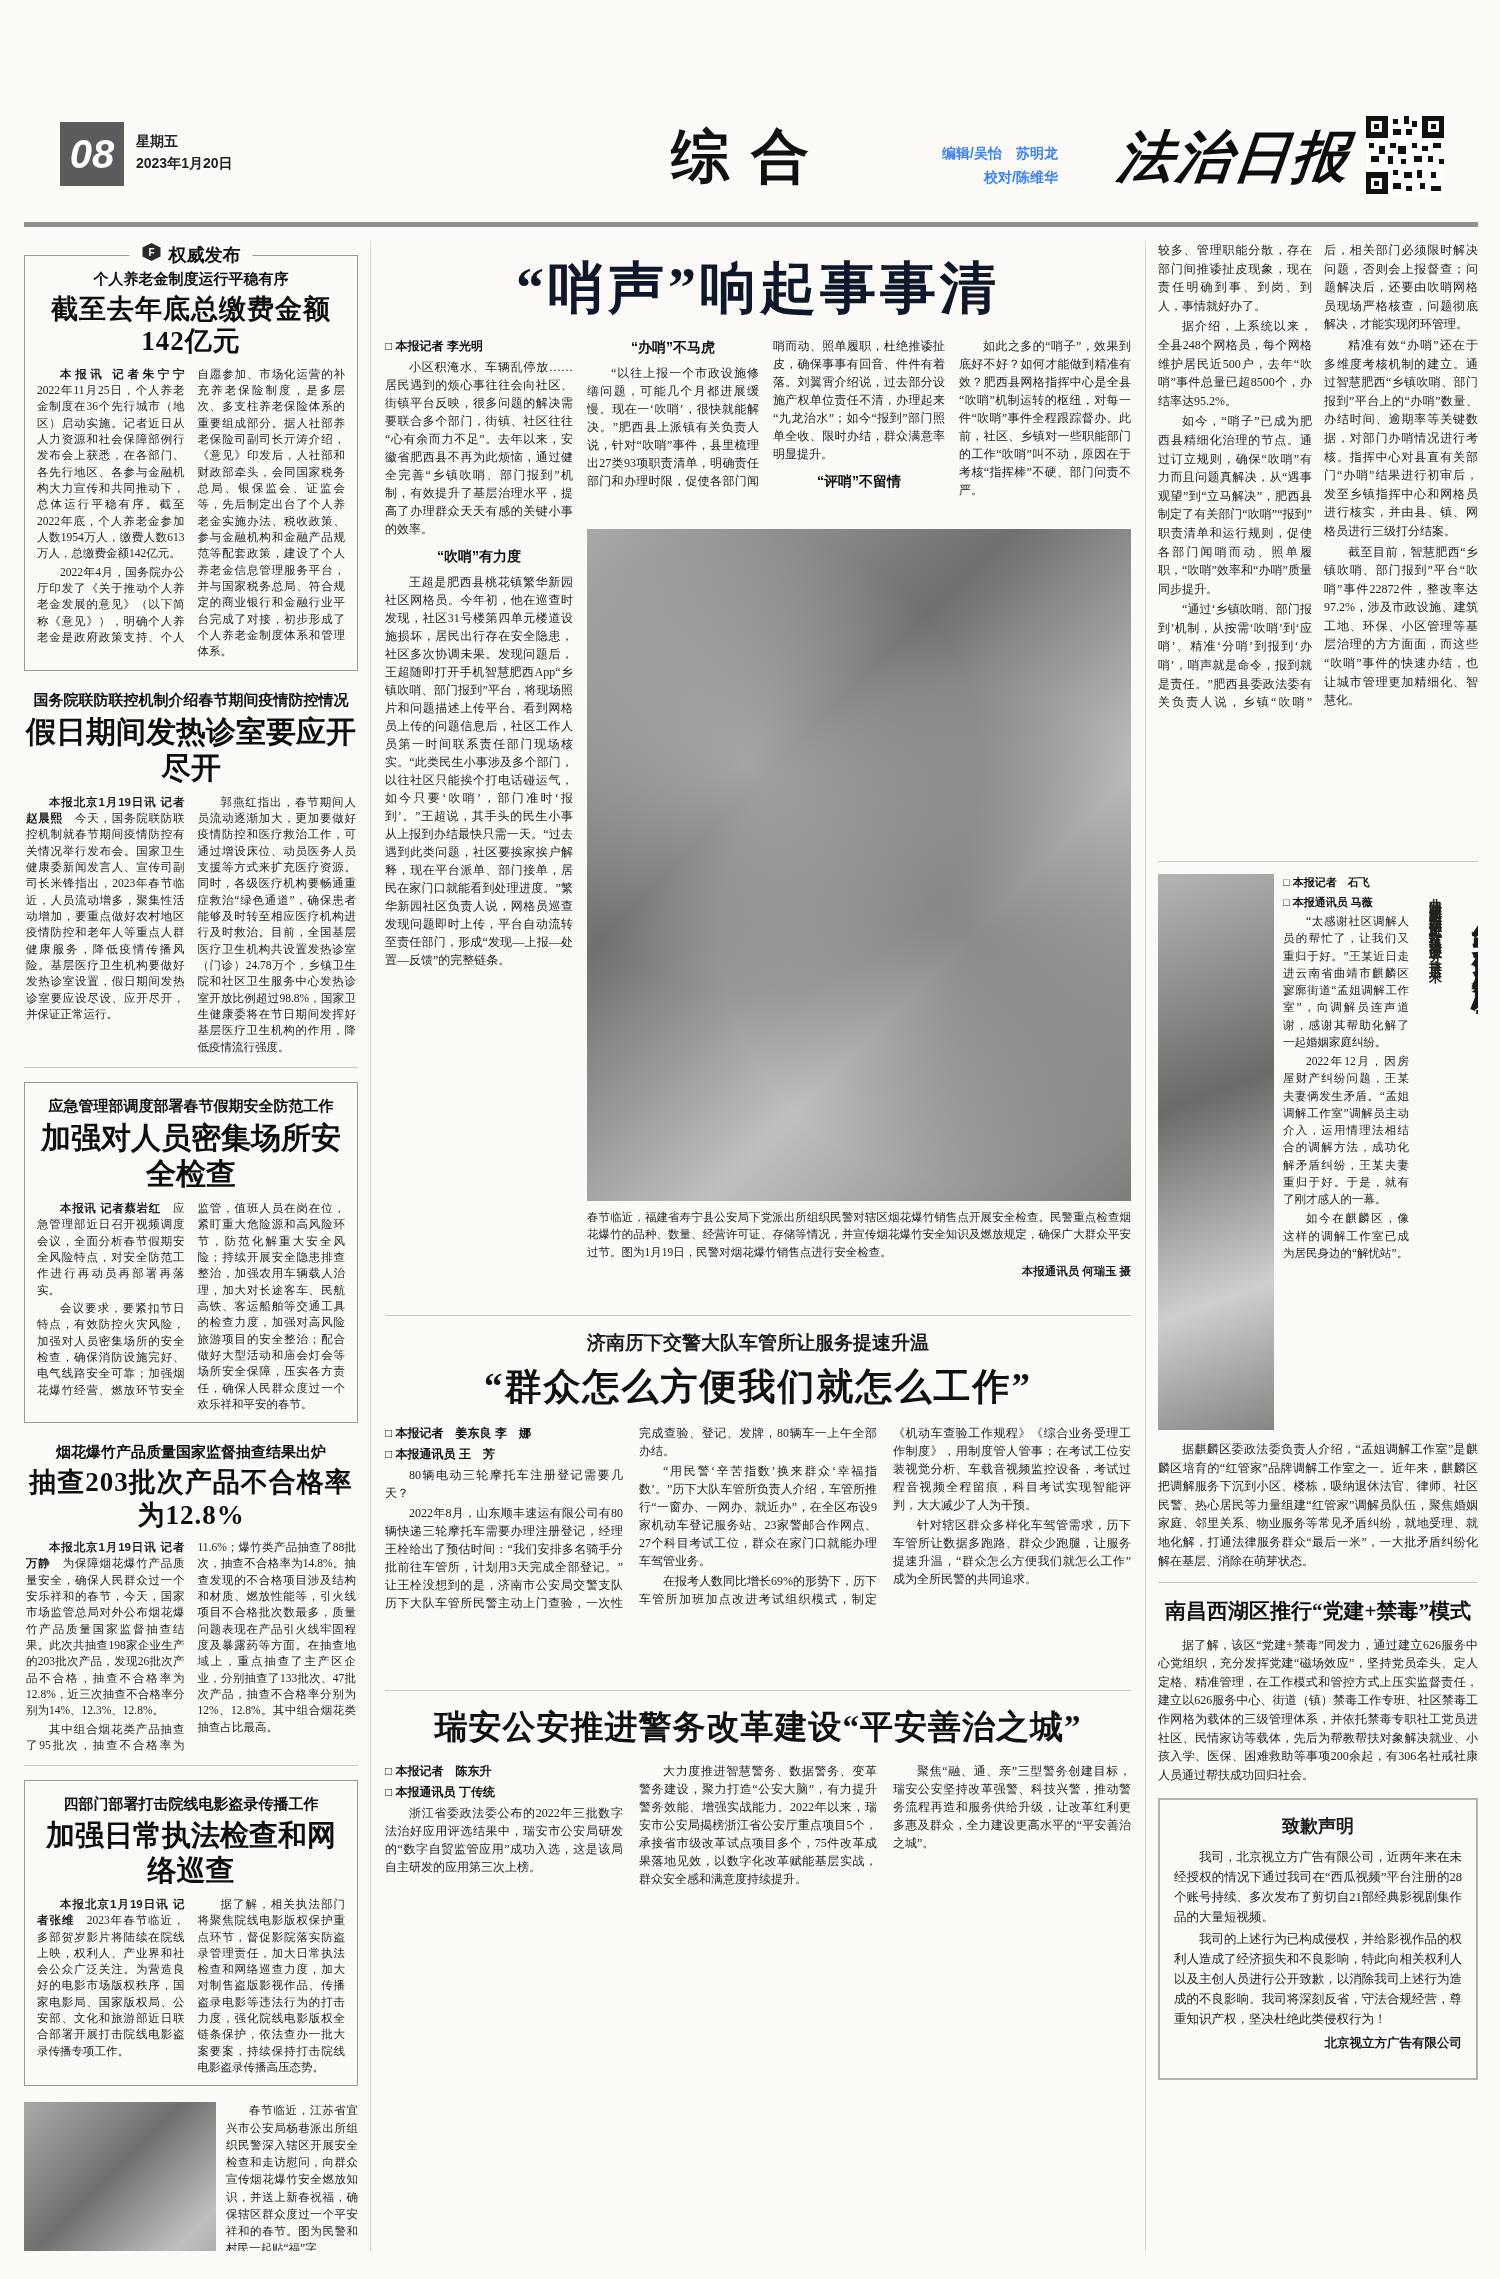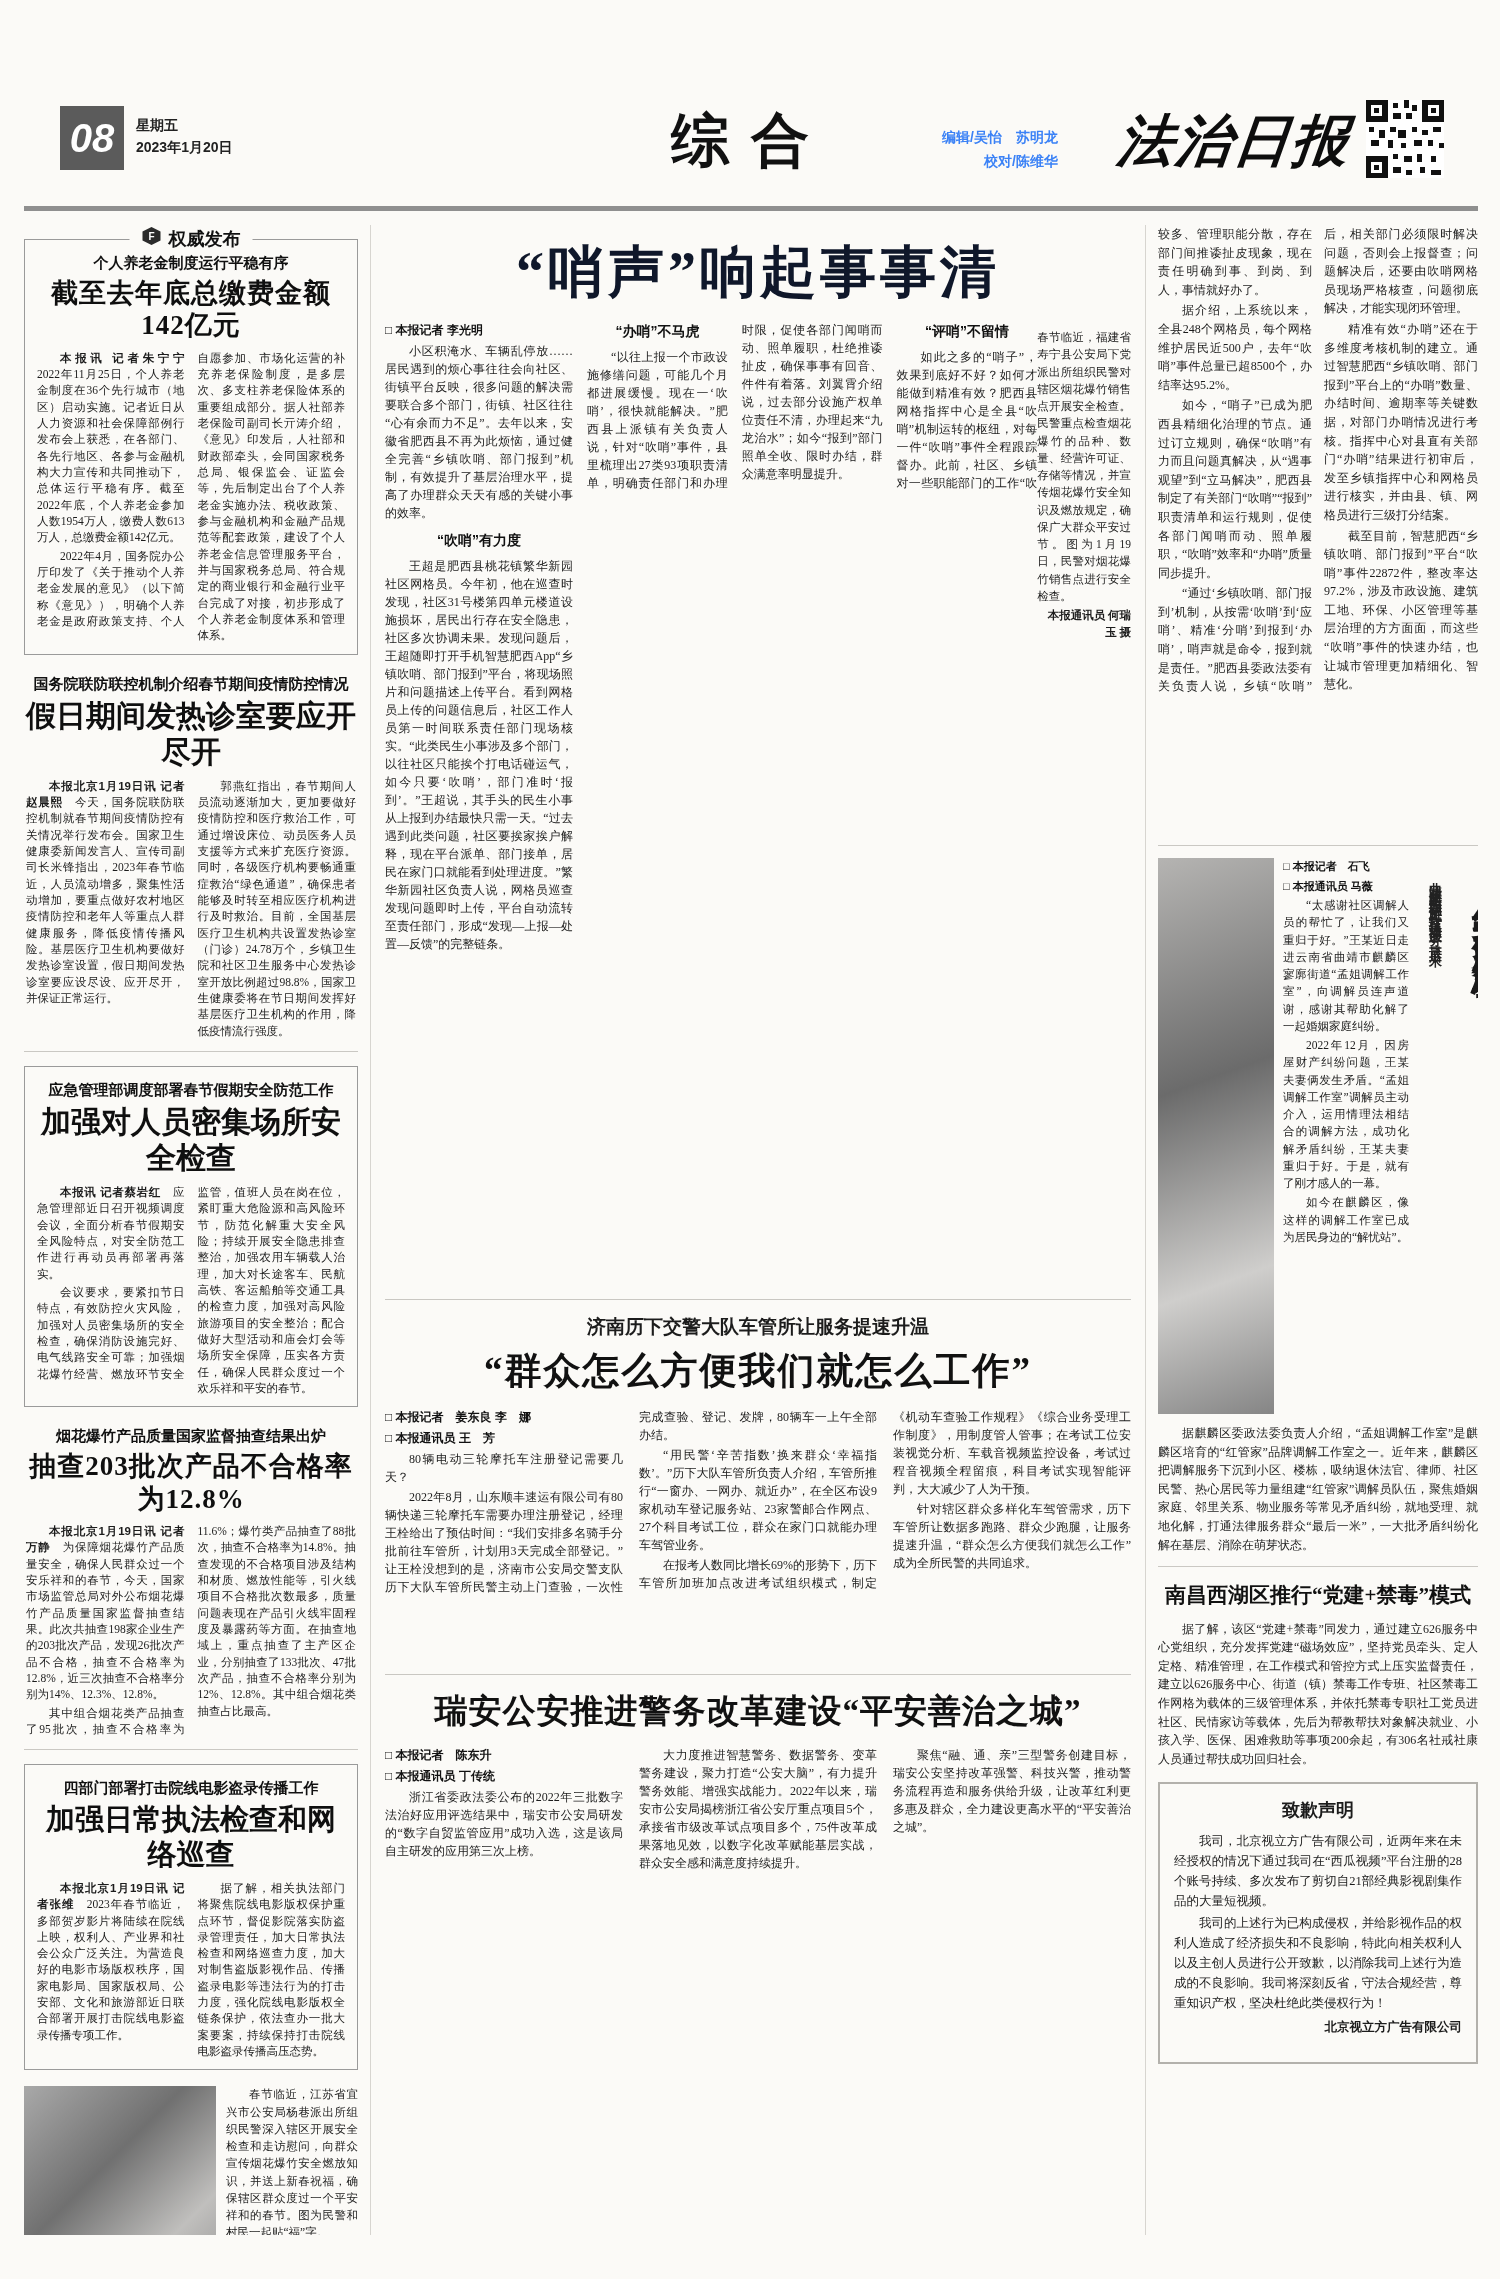--- a/index.html
+++ b/index.html
@@ -1,20 +1,20 @@
 <!DOCTYPE html>
 <html lang="zh"><head>
 <meta charset="utf-8">
 <style>
   html,body{margin:0;padding:0;background:#e9e7e3;}
   .page{position:relative;width:1500px;height:2279px;margin:0 auto;background:#fbfaf7;
         box-sizing:border-box;padding:106px 22px 18px 24px;overflow:hidden;
         font-family:"Liberation Serif","DejaVu Serif",serif;color:#1c1c1c;}
   
-  .hdr{position:relative;height:96px;}
+  .hdr{position:relative;height:96px;margin-top:16px;}
   .pagenum{position:absolute;left:36px;top:0;width:64px;height:64px;background:#5b5b5b;
            color:#fff;display:flex;align-items:center;justify-content:center;
            font-family:"Liberation Sans","DejaVu Sans",sans-serif;font-weight:bold;font-size:40px;font-style:italic;}
   .dateblk{position:absolute;left:112px;top:8px;font-family:"Liberation Sans",sans-serif;
            font-size:14px;font-weight:bold;line-height:1.6;color:#222;}
   .sectitle{position:absolute;left:0;right:0;top:-4px;text-align:center;
             font-family:"Liberation Sans","DejaVu Sans",sans-serif;font-weight:900;
             font-size:58px;letter-spacing:22px;color:#111;}
   .editors{position:absolute;right:420px;top:20px;text-align:right;
            font-family:"Liberation Sans",sans-serif;font-size:14px;font-weight:bold;line-height:1.7;color:#3b82f6;}
@@ -46,21 +46,21 @@
   .lphoto{display:flex;gap:10px;margin-top:4px;}
   .photo-ph{background:linear-gradient(135deg,#a9a9a9,#707070 35%,#c0bfbd 65%,#7d7d7d);
             background-color:#8a8a8a;}
   .lphoto .photo-ph{width:192px;height:268px;flex:none;position:relative;}
   .lcap{flex:1;font-size:11.5px;line-height:1.5;text-align:justify;}
   
   .main-hl{font-size:56px;font-weight:bold;text-align:center;letter-spacing:4px;margin:10px 0 10px;color:#0f172a;}
   .main-sub{font-size:21px;font-weight:bold;text-align:center;margin:0 0 16px;color:#1a1a1a;}
   .main-body{display:flex;gap:14px;height:964px;overflow:hidden;}
   .mcol1{width:188px;flex:none;}
-  .mrest{flex:1;display:flex;flex-direction:row;}
+  .mrest{flex:1;display:flex;flex-direction:column;}
   .toptext{columns:3;column-gap:14px;height:182px;overflow:hidden;margin-bottom:10px;}
   .bigphoto{height:672px;position:relative;overflow:hidden;}
   .bigphoto .shade{position:absolute;inset:0;background:
      radial-gradient(circle at 30% 35%, rgba(255,255,255,.35), transparent 40%),
      radial-gradient(circle at 70% 60%, rgba(0,0,0,.28), transparent 45%);}
   .ccap{font-size:11.5px;line-height:1.5;text-align:justify;margin-top:8px;}
   .ccap .credit{display:block;text-align:right;font-weight:bold;margin-top:2px;}
   .cdivider{height:1px;background:#c9c7c2;margin:14px 0;}
   .sub-art .kicker2{font-family:"Liberation Sans",sans-serif;font-weight:bold;font-size:19px;text-align:center;margin:2px 0 6px;}
   .sub-art .hl2{font-size:37px;font-weight:bold;text-align:center;letter-spacing:2px;margin:0 0 12px;color:#111;}

